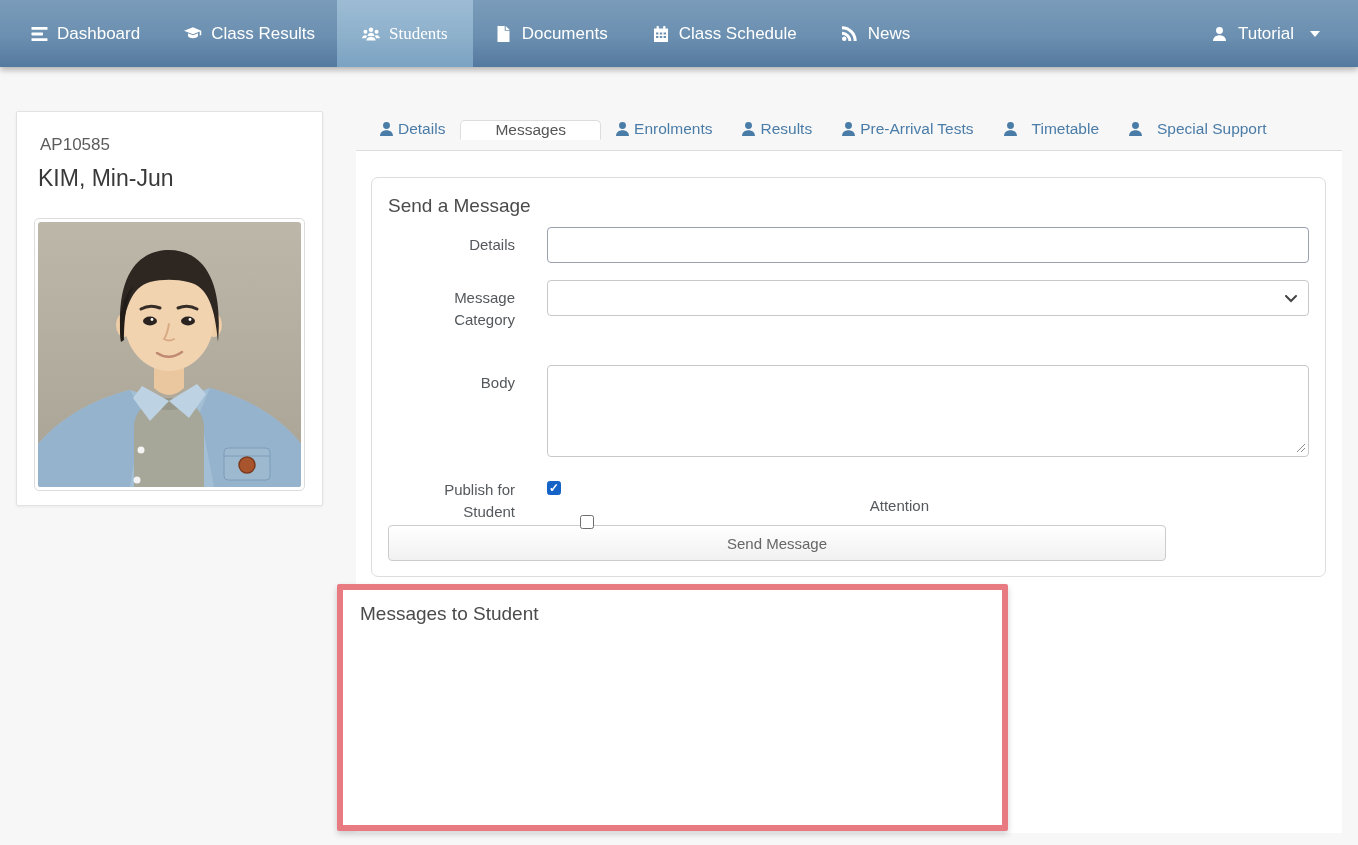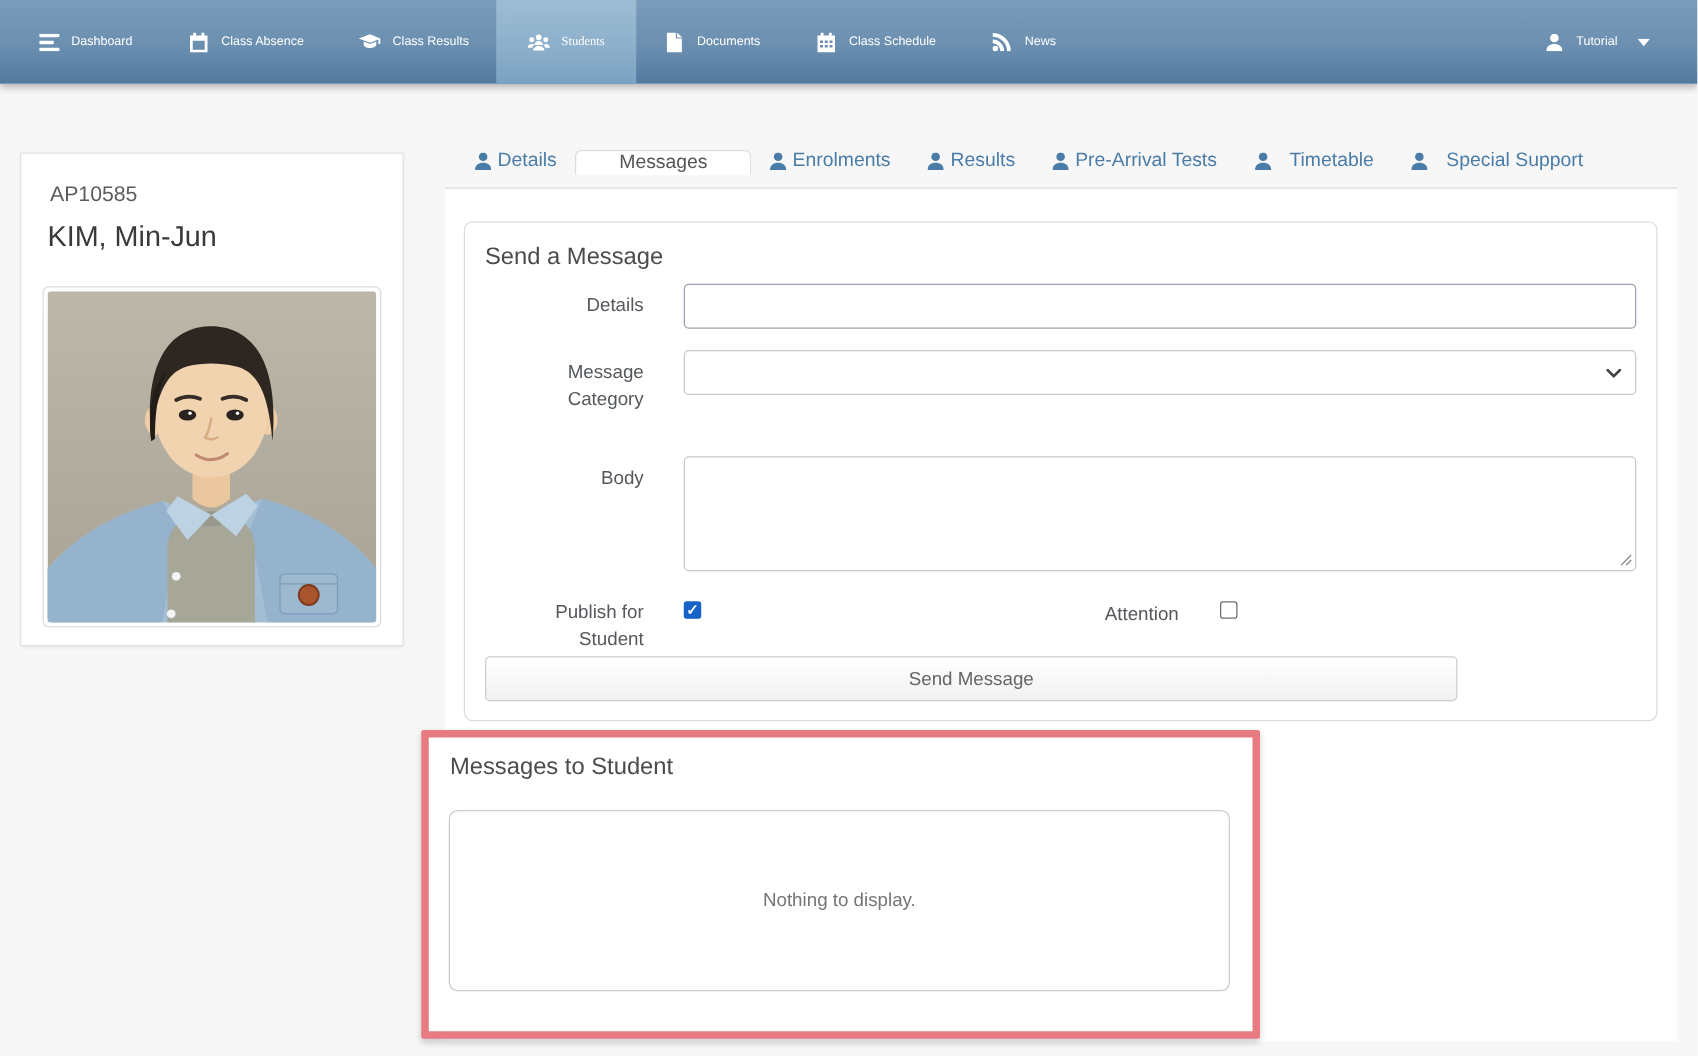--- a/index.html
+++ b/index.html
@@ -17,35 +17,34 @@
   .navbar {
     position:absolute; top:0; left:0; width:1358px; height:67px;
     background:linear-gradient(180deg,#7a9cba 0%,#6b8fb0 55%,#54799f 100%);
     display:flex; align-items:stretch;
     box-shadow:0 3px 6px rgba(0,0,0,.28);
     z-index:20;
   }
   .nav-left { display:flex; margin-left:8px; }
   .nav-item {
     display:flex; align-items:center; gap:9px; padding:0 22px;
-    color:#fff; font-size:10px; cursor:pointer; white-space:nowrap;
+    color:#fff; font-size:17px; cursor:pointer; white-space:nowrap;
   }
   .nav-item.active { background:linear-gradient(180deg,#9dbcd4 0%,#8db0cb 55%,#7aa2c2 100%); padding:0 25px;font-family:Liberation Serif, serif; }
   .nav-item .ico { width:18px; display:flex; justify-content:center; }
   .nav-item svg { fill:#fff; }
   .nav-right { margin-left:auto; margin-right:16px; display:flex; }
   .caret { margin-left:7px; }
 
   
   .student-card {
     position:absolute; left:16px; top:111px; width:307px; height:395px;
     background:#fff; border:1px solid #e2e2e2; border-radius:2px;
     box-shadow:0 1px 3px rgba(0,0,0,.06);
     padding:20px 17px;
-    margin-top:11px;
   }
   .student-id { font-size:17px; color:#5c5c5c; margin:3px 0 0 6px; }
   .student-name { font-size:23px; color:#393939; margin:10px 0 0 4px; }
   .photo-frame {
     margin-top:26px; width:271px; height:273px;
     background:#fff; border:1px solid #dcdcdc; border-radius:5px; padding:3px;
   }
   .photo-frame svg { width:100%; height:100%; border-radius:3px; }
 
   
@@ -92,21 +91,21 @@
     background:#fff; display:flex; align-items:center; cursor:pointer; position:relative;
   }
   .select-box svg { position:absolute; right:11px; top:14px; }
   .textarea-box { position:relative; }
   .body-textarea {
     width:100%; height:92px; border:1px solid #c9c9c9; border-radius:4px;
     font:inherit; font-size:15px; padding:8px 10px; color:#333; resize:none; outline:none; display:block;
   }
   .resize-handle { position:absolute; right:3px; bottom:4px; }
 
-  .check-field { display:flex; align-items:flex-start; padding-top:2px; }
+  .check-field { display:flex; align-items:flex-start; padding-top:2px;flex-direction:column; }
   .checkbox {
     width:14px; height:14px; border:1.5px solid #6e6e6e; border-radius:2.5px;
     background:#fff; cursor:pointer; position:relative; flex-shrink:0;
   }
   .checkbox.checked { background:#1663c7; border-color:#1663c7; }
   .checkbox.checked::after {
     content:"✓"; position:absolute; left:1px; top:-1px;
     color:#fff; font-size:12px; font-weight:bold; line-height:14px;
   }
   .attention-label {
@@ -146,30 +145,20 @@
       <span class="ico">
         <svg width="17" height="14" viewBox="0 0 16 14">
             <rect y="0" width="16" height="2.8" rx=".6"></rect>
             <rect y="5.6" width="11.5" height="2.8" rx=".6"></rect>
             <rect y="11.2" width="16" height="2.8" rx=".6"></rect>
           </svg>
       </span>
       <span>Dashboard</span>
     </div>
 
-    <div class="nav-item">
-      <span class="ico">
-        <svg width="16" height="16" viewBox="0 0 16 16">
-            <rect x="3.6" width="2.2" height="3.4" rx=".5"></rect>
-            <rect x="10.2" width="2.2" height="3.4" rx=".5"></rect>
-            <path fill-rule="evenodd" d="M1 2.4h14V16H1V2.4zm2.2 4.2v7.2h9.6V6.6H3.2z"></path>
-          </svg>
-      </span>
-      <span>Class Absence</span>
-    </div>
 
     <div class="nav-item">
       <span class="ico">
         <svg width="19" height="13" viewBox="0 0 19 13">
             <path d="M9.5 0L0 3.6l9.5 3.7L16.6 4.5v3.8h1.6V3.6z"></path>
             <path d="M4.2 6.2v2.7c0 1.5 2.4 2.7 5.3 2.7s5.3-1.2 5.3-2.7V6.2L9.5 8.3z"></path>
           </svg>
       </span>
       <span>Class Results</span>
     </div>
@@ -382,16 +371,13 @@
       <div class="attention-label">Attention</div>
       <div class="checkbox attention-box"></div>
     </div>
   </div>
 
   <button class="send-btn">Send Message</button>
 </div>
 
 <div class="messages-section">
   <div class="messages-heading">Messages to Student</div>
-  <div class="empty-box">
-    <span>Nothing to display.</span>
-  </div>
 </div>
 
 </body></html>

